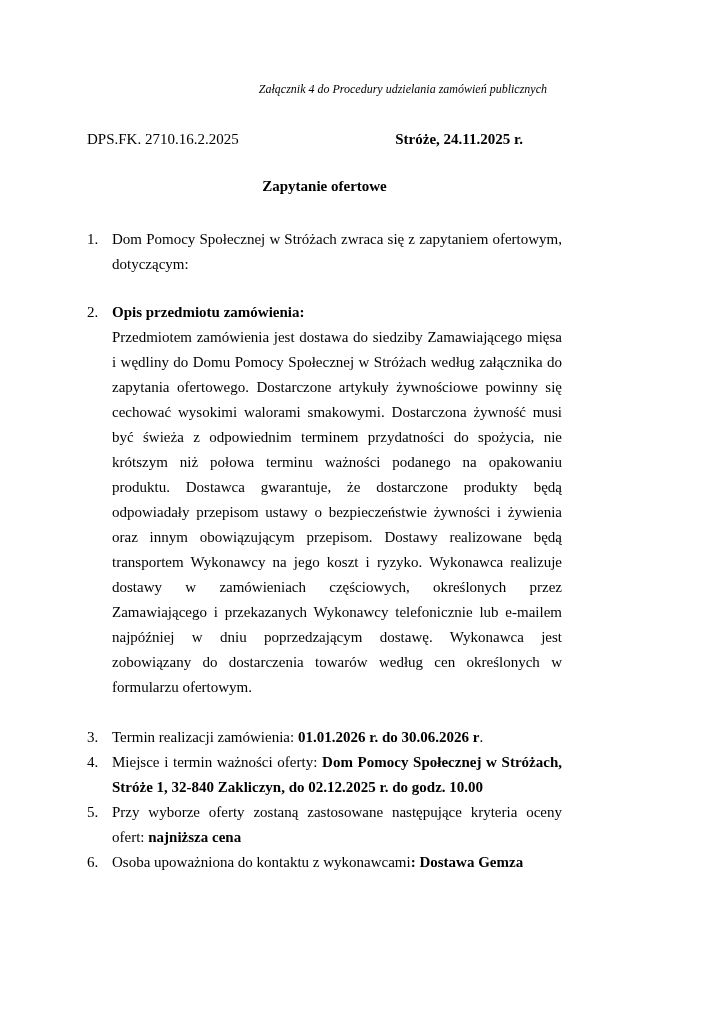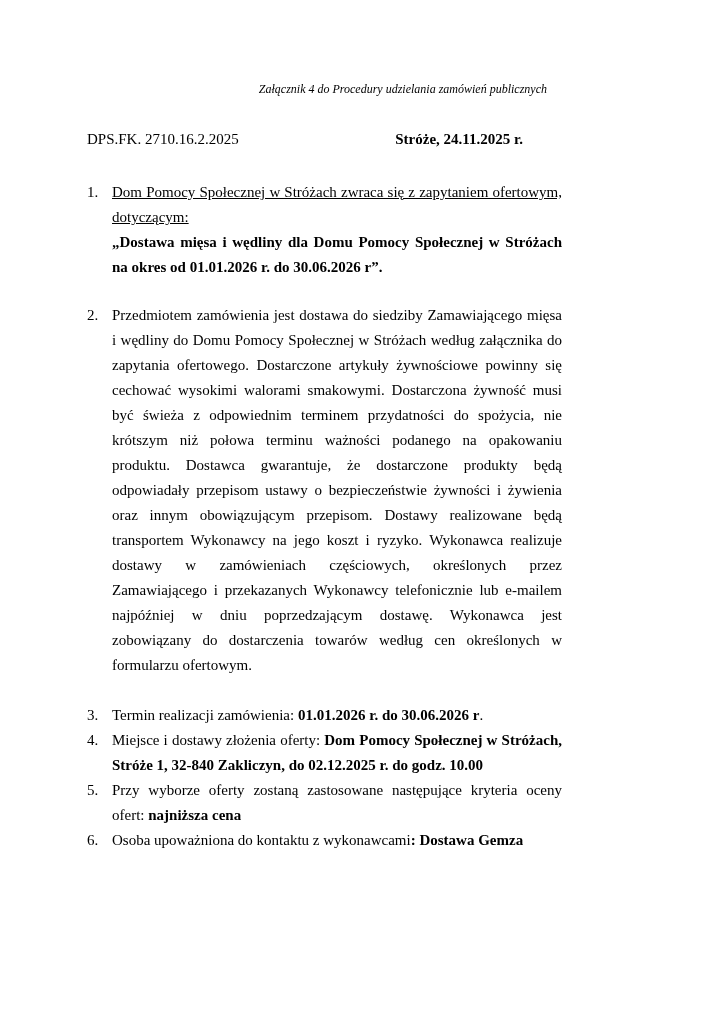--- a/index.html
+++ b/index.html
@@ -51,61 +51,62 @@
     width: 25px;
   }
   .li .content {
     flex: 1;
     min-width: 0;
   }
   .mt-item1 { margin-top: 28px; }
   .mt-item2 { margin-top: 23px; }
   .mt-item3 { margin-top: 25px; }
   .justify { text-align: justify; }
-  .justify-full { text-align: justify; text-align-last: justify; text-decoration: underline; }
+  .justify-full { text-align: justify; text-align-last: justify; }
   .b { font-weight: bold; }
 </style>
 </head>
 <body>
 
 <div class="page">
 
   <div class="att-note">
     <div>Załącznik 4 do Procedury udzielania zamówień publicznych</div>
   </div>
 
   <div class="ref-row">
     <span>DPS.FK. 2710.16.2.2025</span>
     <span class="place-date">Stróże, 24.11.2025 r.</span>
   </div>
 
+  <div class="doc-title">Zapytanie ofertowe</div>
 
   <div class="li mt-item1">
     <div class="num">1.</div>
     <div class="content">
       <div class="justify-full">Dom Pomocy Społecznej w Stróżach zwraca się z zapytaniem ofertowym, dotyczącym:</div>
-      <div class="justify b">„Dostawa mięsa i wędliny dla Domu Pomocy Społecznej w Stróżach na okres od 01.01.2026 r. do 30.06.2026 r”.</div>
     </div>
   </div>
 
   <div class="li mt-item2">
     <div class="num">2.</div>
     <div class="content">
+      <div class="b">Opis przedmiotu zamówienia:</div>
       <div class="justify">Przedmiotem zamówienia jest dostawa do siedziby Zamawiającego mięsa i wędliny do Domu Pomocy Społecznej w Stróżach według załącznika do zapytania ofertowego. Dostarczone artykuły żywnościowe powinny się cechować wysokimi walorami smakowymi. Dostarczona żywność musi być świeża z odpowiednim terminem przydatności do spożycia, nie krótszym niż połowa terminu ważności podanego na opakowaniu produktu. Dostawca gwarantuje, że dostarczone produkty będą odpowiadały przepisom ustawy o bezpieczeństwie żywności i żywienia oraz innym obowiązującym przepisom. Dostawy realizowane będą transportem Wykonawcy na jego koszt i ryzyko. Wykonawca realizuje dostawy w zamówieniach częściowych, określonych przez Zamawiającego i przekazanych Wykonawcy telefonicznie lub e-mailem najpóźniej w dniu poprzedzającym dostawę. Wykonawca jest zobowiązany do dostarczenia towarów według cen określonych w formularzu ofertowym.</div>
     </div>
   </div>
 
   <div class="li mt-item3">
     <div class="num">3.</div>
     <div class="content justify"><span>Termin realizacji zamówienia: </span><span class="b">01.01.2026 r. do 30.06.2026 r</span><span>.</span></div>
   </div>
 
   <div class="li">
     <div class="num">4.</div>
-    <div class="content justify"><span>Miejsce i dostawy złożenia oferty: </span><span class="b">Dom Pomocy Społecznej w Stróżach, Stróże 1, 32-840 Zakliczyn, do 02.12.2025 r.  do godz. 10.00</span></div>
+    <div class="content justify"><span>Miejsce i termin ważności oferty: </span><span class="b">Dom Pomocy Społecznej w Stróżach, Stróże 1, 32-840 Zakliczyn, do 02.12.2025 r.  do godz. 10.00</span></div>
   </div>
 
   <div class="li">
     <div class="num">5.</div>
     <div class="content justify"><span>Przy wyborze oferty zostaną zastosowane następujące kryteria oceny ofert: </span><span class="b">najniższa cena</span></div>
   </div>
 
   <div class="li">
     <div class="num">6.</div>
     <div class="content"><span>Osoba upoważniona do kontaktu z wykonawcami</span><span class="b">: Dostawa Gemza</span></div>

